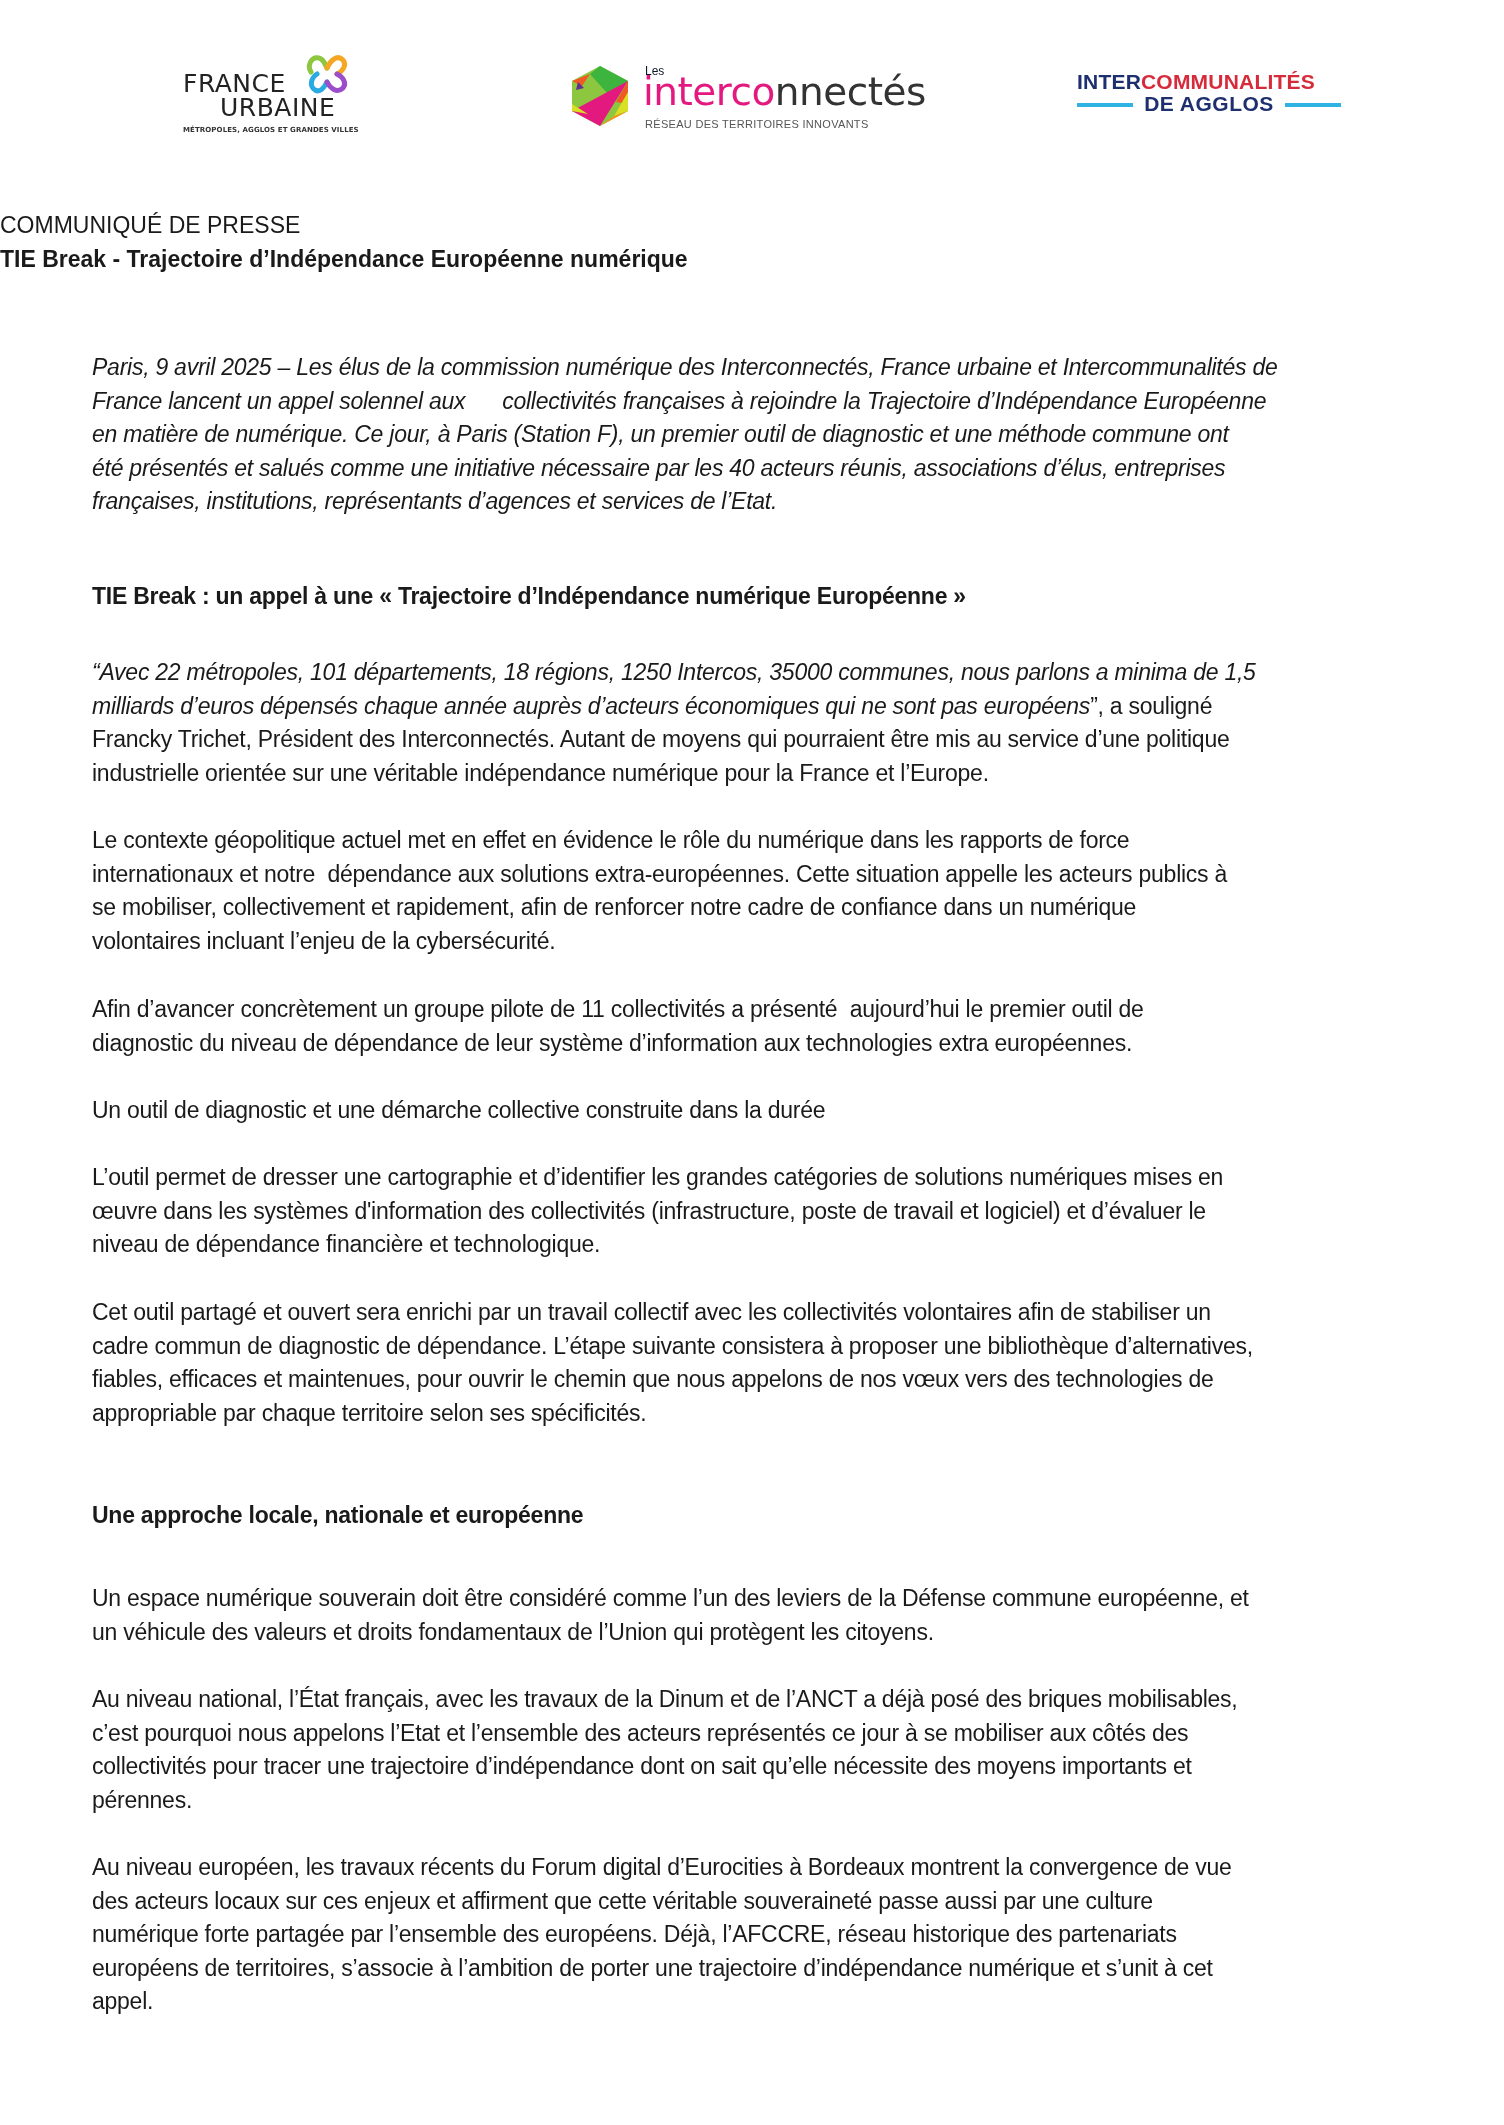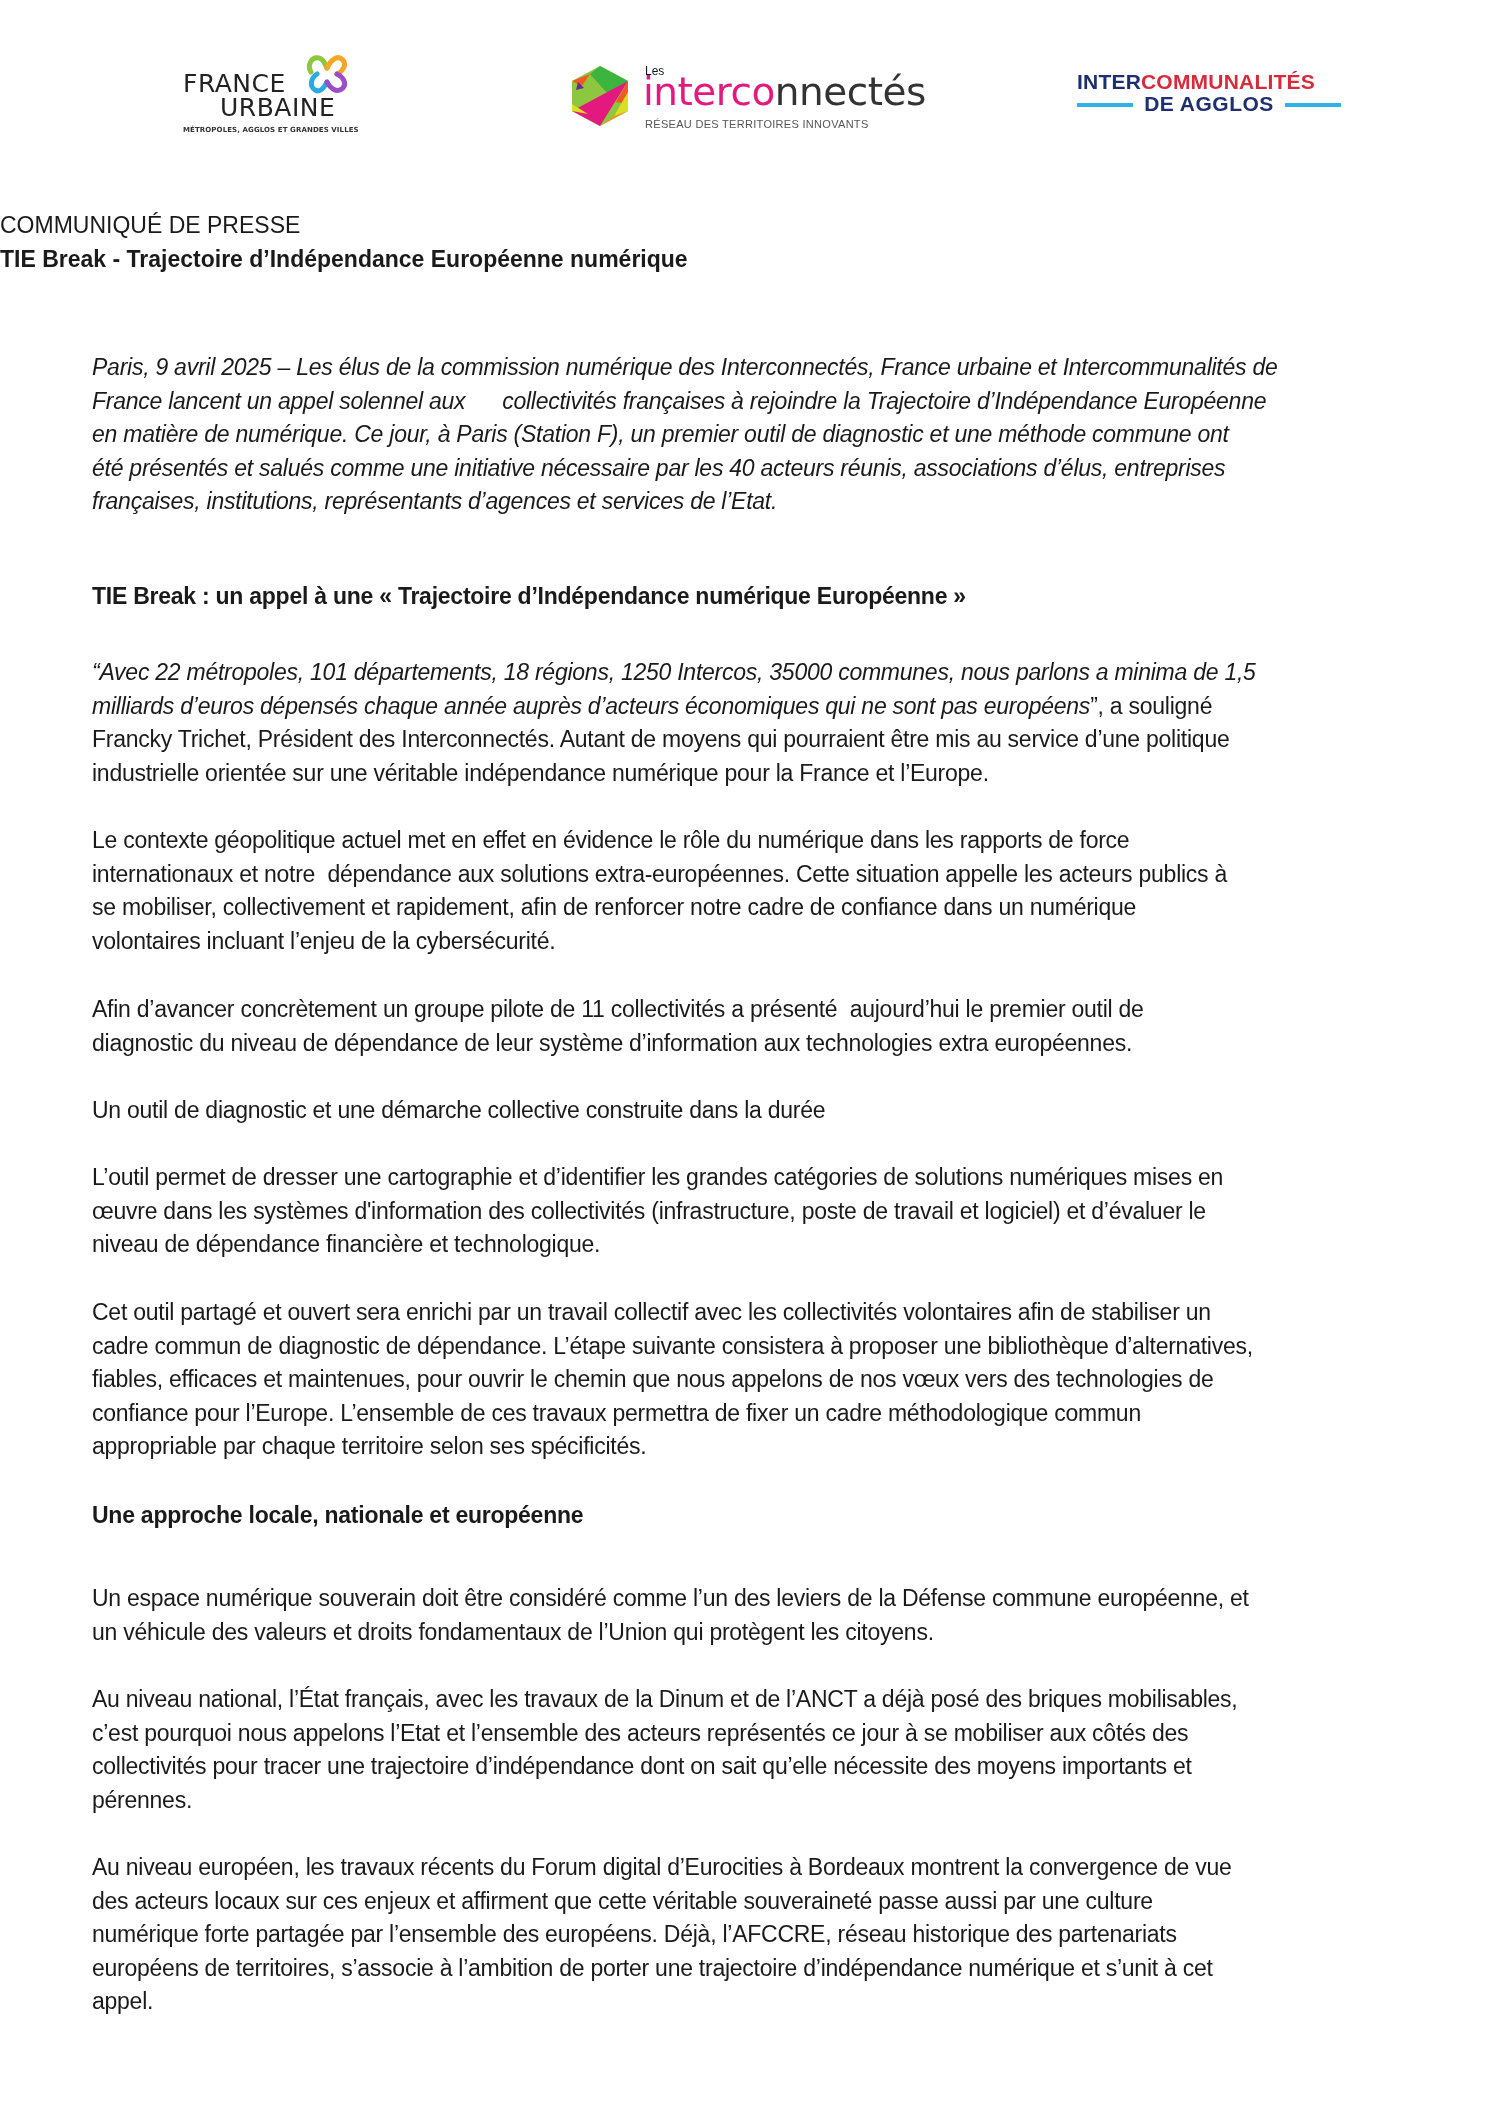--- a/index.html
+++ b/index.html
@@ -137,21 +137,20 @@
 <div class="abs" style="top:1161px;">
   <p>L’outil permet de dresser une cartographie et d’identifier les grandes catégories de solutions numériques mises en</p>
   <p>œuvre dans les systèmes d'information des collectivités (infrastructure, poste de travail et logiciel) et d’évaluer le</p>
   <p>niveau de dépendance financière et technologique.</p>
 </div>
 
 <div class="abs" style="top:1296px;">
   <p>Cet outil partagé et ouvert sera enrichi par un travail collectif avec les collectivités volontaires afin de stabiliser un</p>
   <p>cadre commun de diagnostic de dépendance. L’étape suivante consistera à proposer une bibliothèque d’alternatives,</p>
   <p>fiables, efficaces et maintenues, pour ouvrir le chemin que nous appelons de nos vœux vers des technologies de</p>
-  <p>confiance pour l’Europe. L’ensemble de ces travaux permettra de fixer un cadre méthodologique commun</p>
   <p>appropriable par chaque territoire selon ses spécificités.</p>
 </div>
 
 <div class="abs" style="top:1499px;">
   <p class="h2">Une approche locale, nationale et européenne</p>
 </div>
 
 <div class="abs" style="top:1582px;">
   <p>Un espace numérique souverain doit être considéré comme l’un des leviers de la Défense commune européenne, et</p>
   <p>un véhicule des valeurs et droits fondamentaux de l’Union qui protègent les citoyens.</p>

